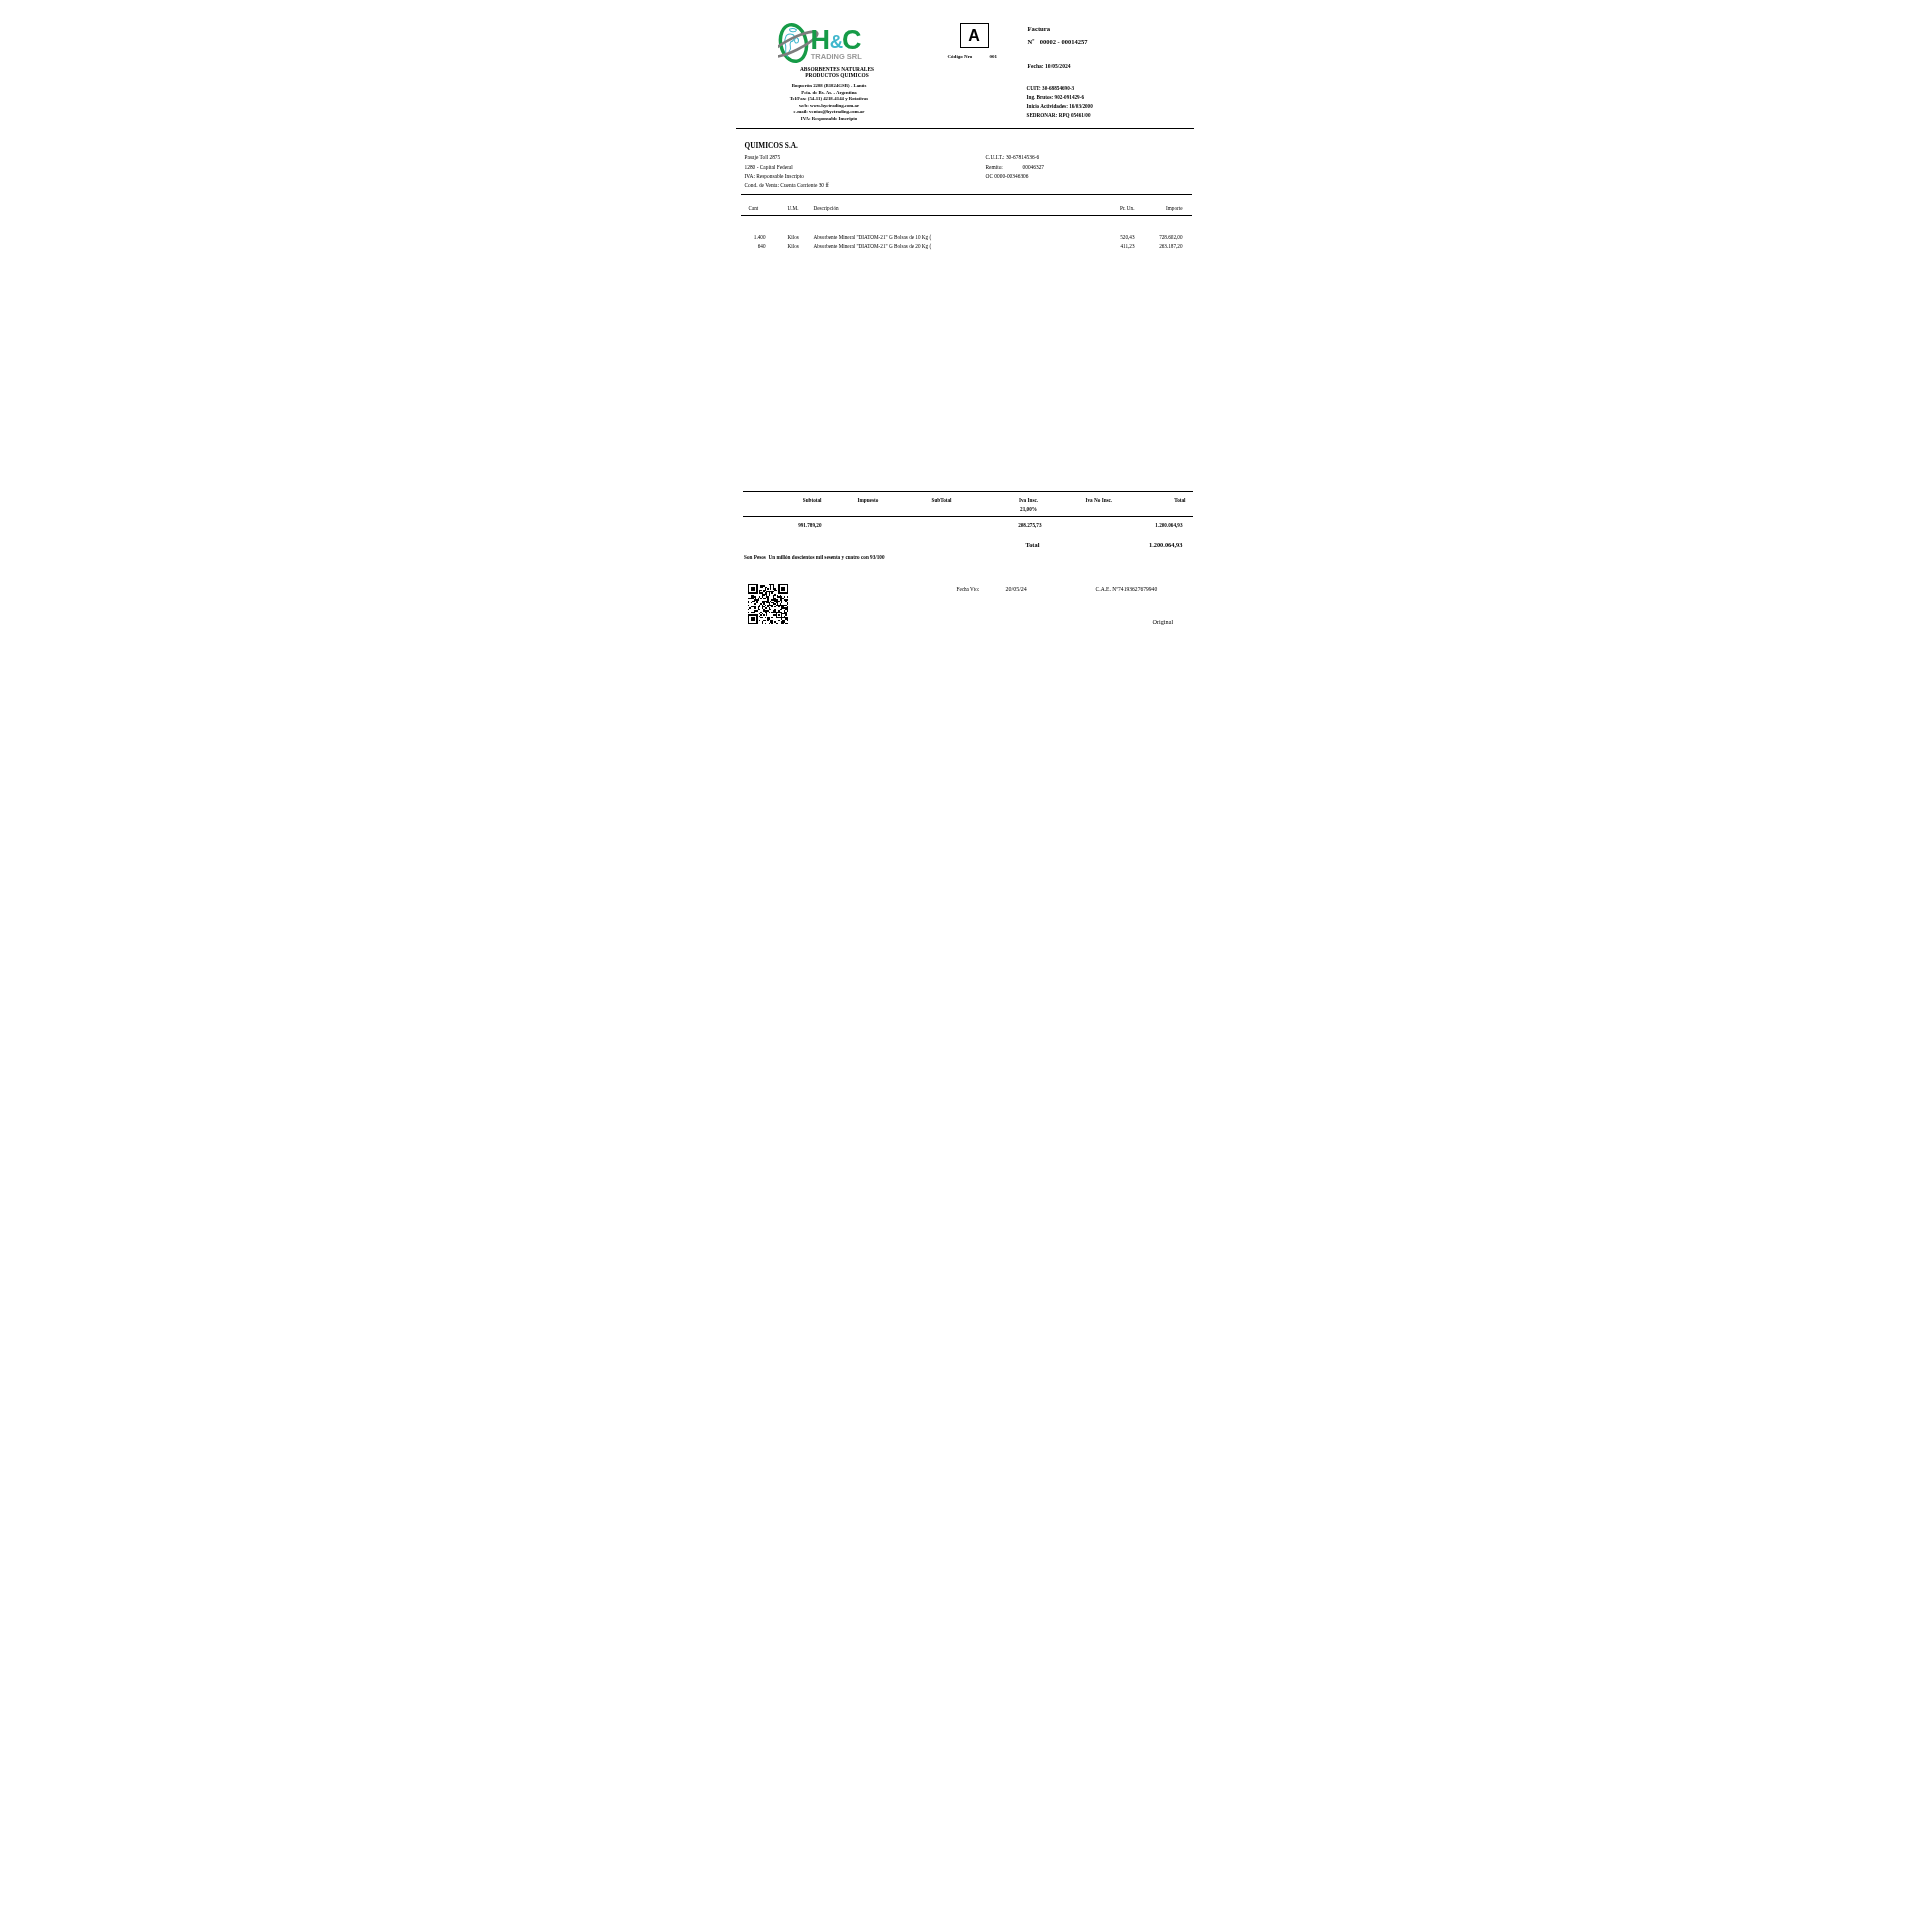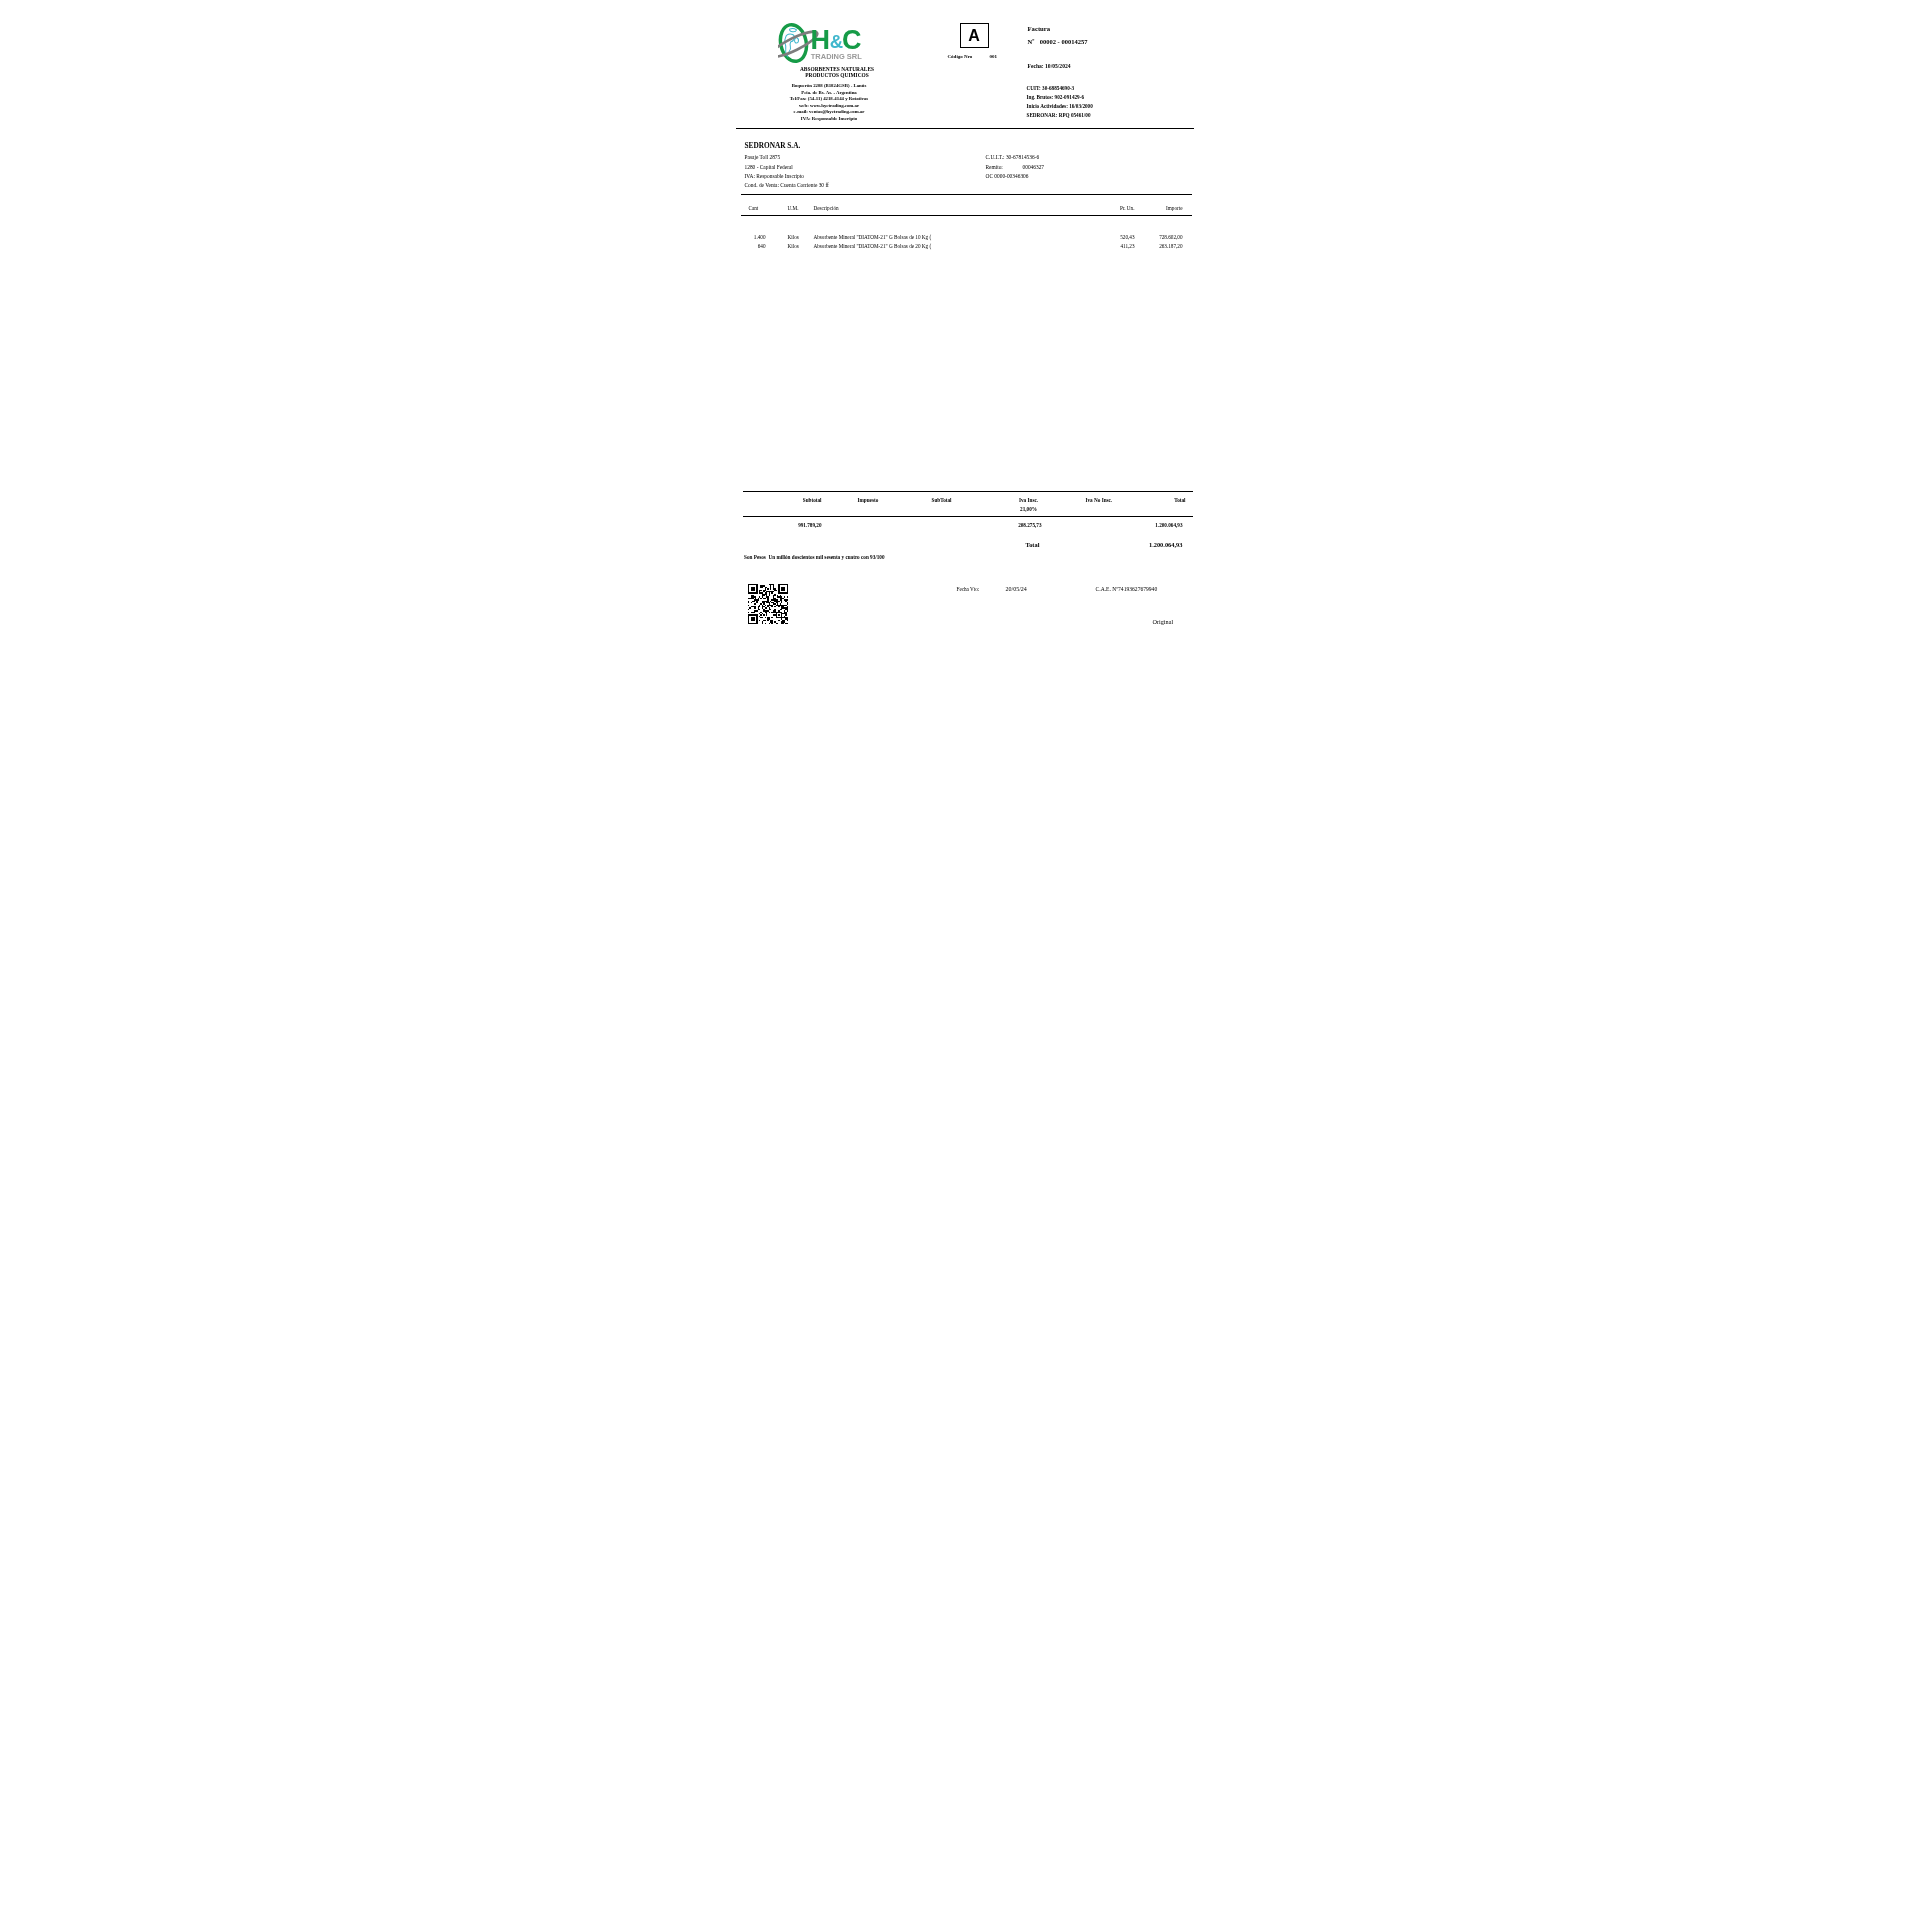--- a/index.html
+++ b/index.html
@@ -70,21 +70,21 @@
 
   <div class="abs fiscal" style="left:309px;top:84px;">
     <div>CUIT: 30-68854690-3</div>
     <div>Ing. Brutos: 902-091429-6</div>
     <div>Inicio Actividades: 16/03/2000</div>
     <div>SEDRONAR: RPQ 05461/00</div>
   </div>
 
   <div class="rule" style="left:18.5px;top:128px;width:458px;height:1.2px;"></div>
 
-  <div class="abs b" style="left:27px;top:141px;font-size:7.3px;">SEDRONAR S.A.</div>
+  <div class="abs b" style="left:27px;top:141px;font-size:7.3px;">QUIMICOS S.A.</div>
   <div class="abs clientline" style="left:27px;top:154px;">Pasaje Toll 2875</div>
   <div class="abs clientline" style="left:27px;top:164px;">1280 - Capital Federal</div>
   <div class="abs clientline" style="left:27px;top:173px;">IVA: Responsable Inscripto</div>
   <div class="abs clientline" style="left:27px;top:182px;">Cond. de Venta: Cuenta Corriente 30 ff</div>
 
   <div class="abs clientline" style="left:268px;top:154px;">C.U.I.T.: 30-67814536-6</div>
   <div class="abs clientline" style="left:268px;top:164px;">Remito:</div>
   <div class="abs clientline" style="left:305px;top:164px;">00046327</div>
   <div class="abs clientline" style="left:268px;top:173px;">OC 0000-00346306</div>
 

